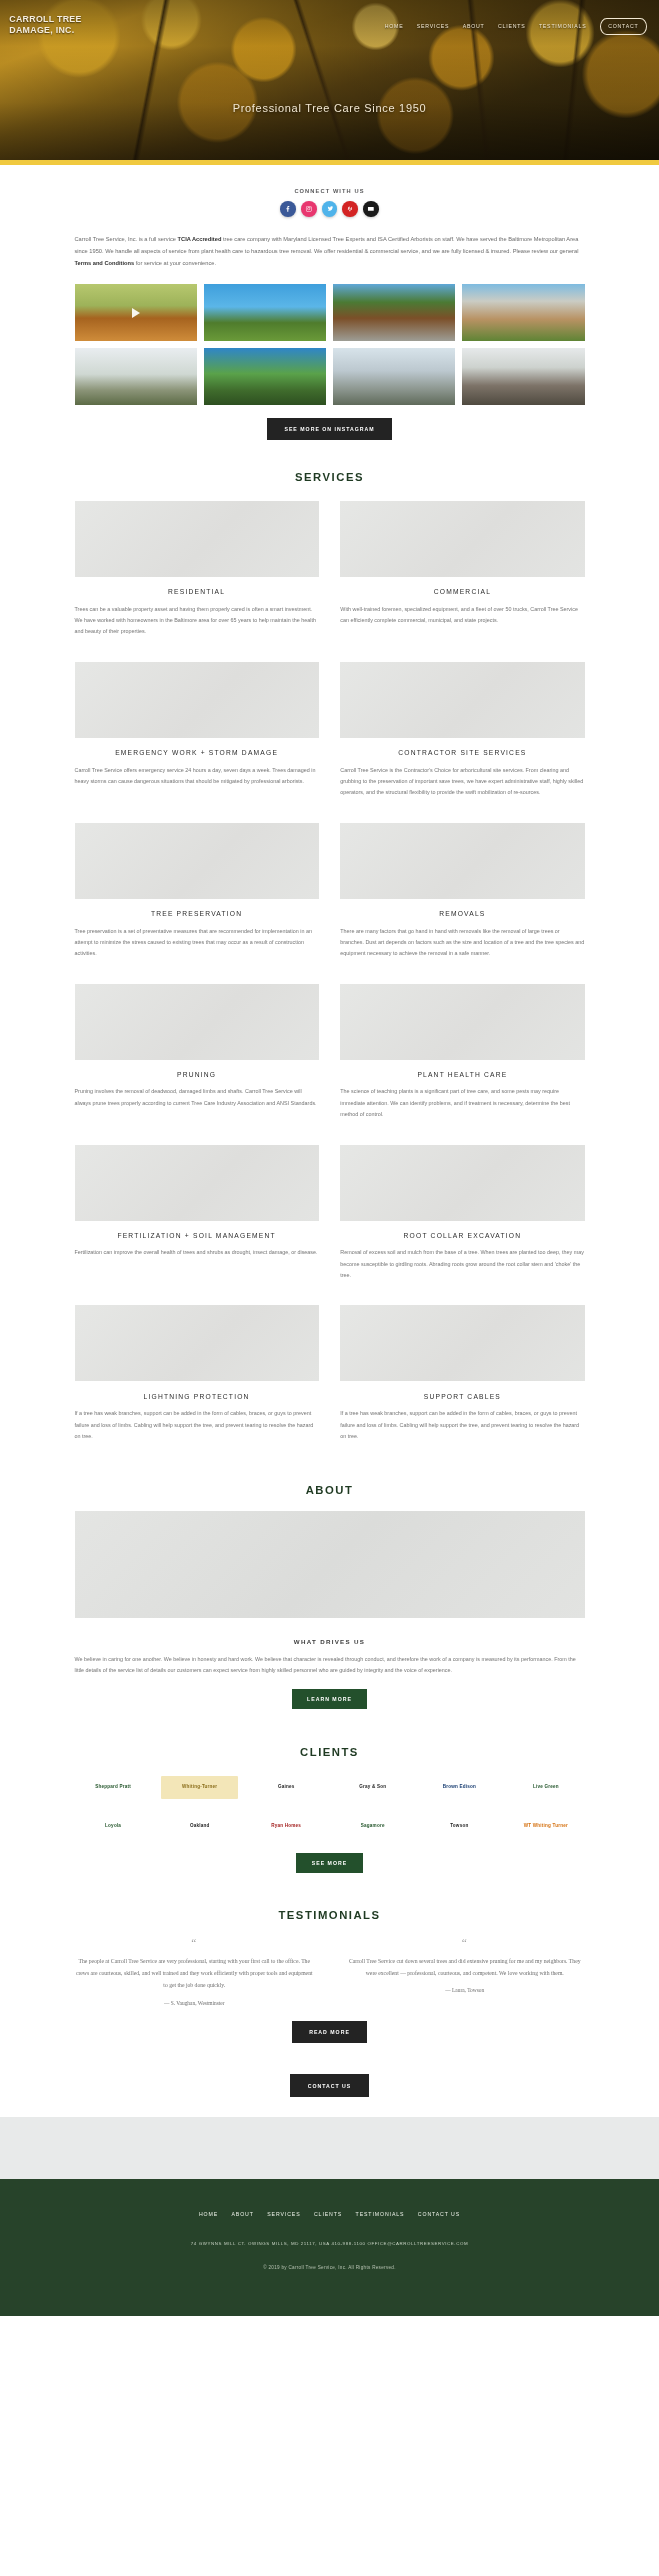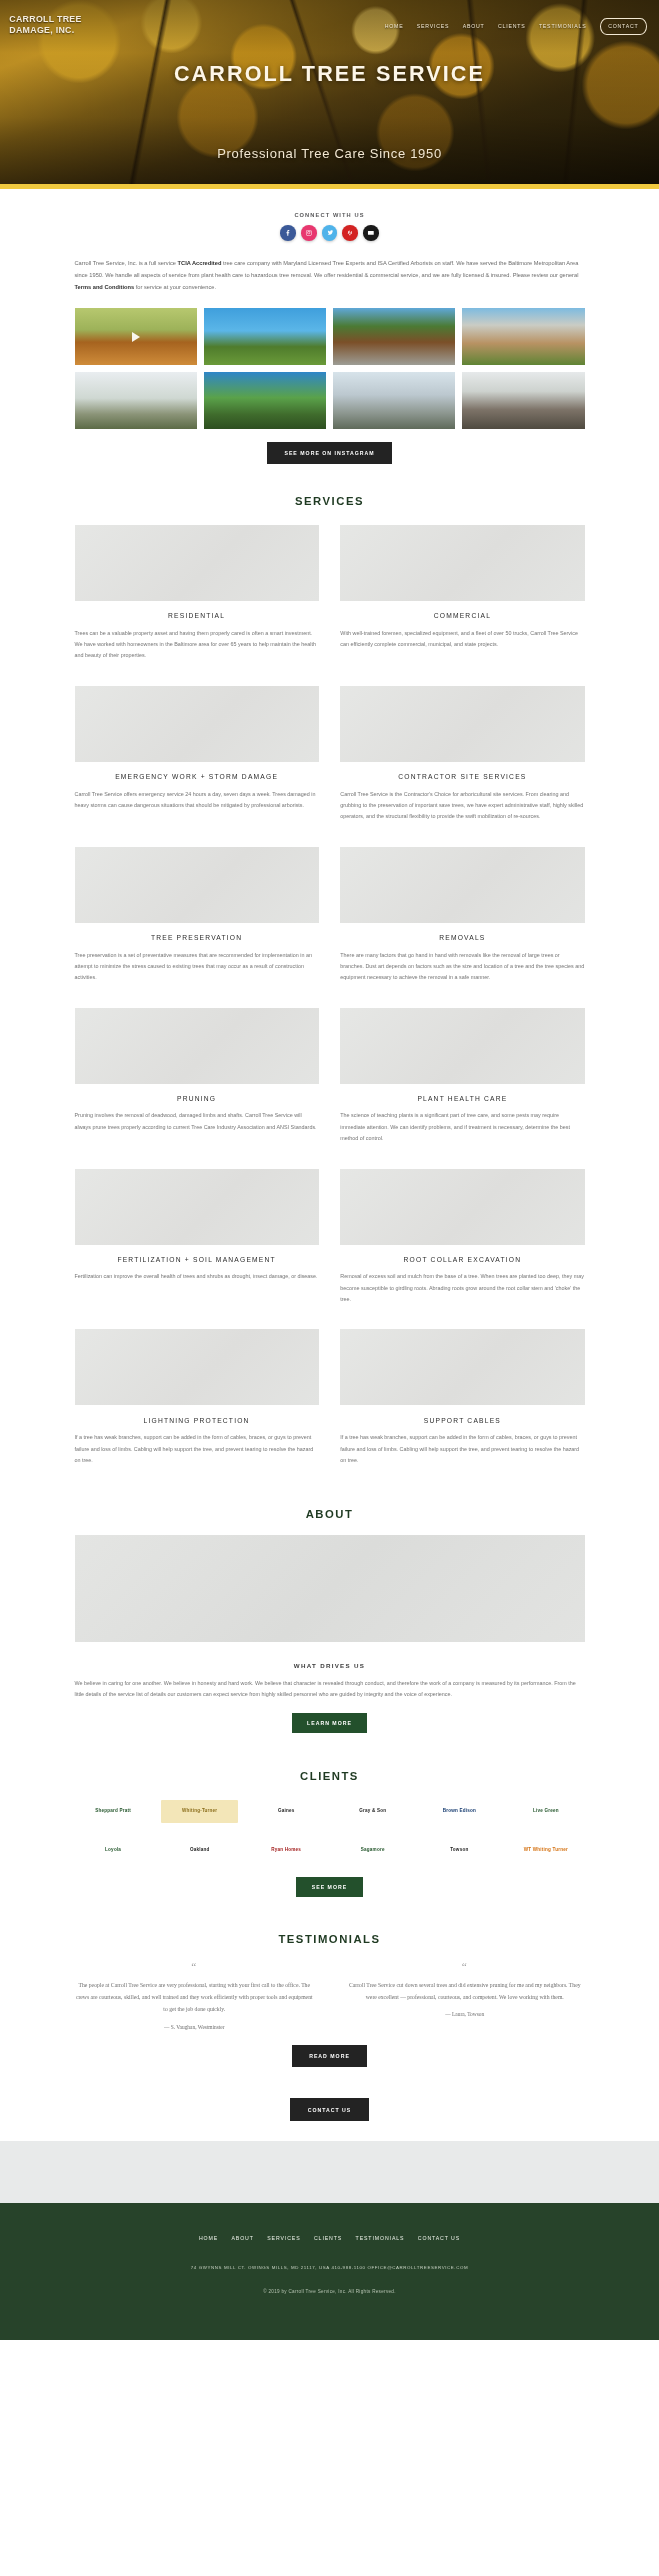--- a/index.html
+++ b/index.html
@@ -8,21 +8,21 @@
     font-family: "Liberation Sans", sans-serif;
     background:#ffffff;
     color:#3d3d3d;
     -webkit-font-smoothing:antialiased;
   }
 
   
   .hero {
     position:relative;
     width:659px;
-    height:189px;
+    height:165px;
     overflow:hidden;
     background:#6d28d9;
   }
   .hero-bg {
     position:absolute; inset:0;
     background:
       radial-gradient(circle at 12% 22%, rgba(228,175,40,.95) 0 6%, rgba(0,0,0,0) 7%),
       radial-gradient(circle at 26% 12%, rgba(236,188,55,.9) 0 5%, rgba(0,0,0,0) 6%),
       radial-gradient(circle at 40% 30%, rgba(222,163,30,.85) 0 7%, rgba(0,0,0,0) 8%),
       radial-gradient(circle at 57% 16%, rgba(244,206,90,.8) 0 5%, rgba(0,0,0,0) 6%),
@@ -75,23 +75,22 @@
     position:absolute; left:0; right:0; top:61px;
     text-align:center;
     color:#fdf6e8;
     font-size:21.6px; font-weight:700; letter-spacing:2.1px;
     text-shadow:0 1px 5.2px rgba(0,0,0,.55);
   }
   .hero-sub {
     position:absolute; left:0; right:0; top:102px;
     text-align:center;
     color:#f2e7d2;
-    font-size:13px; letter-spacing:0.7px;
+    font-size:11px; letter-spacing:0.7px;
     text-shadow:0 0.5px 3.1px rgba(0,0,0,.6);
-    margin-top:44px;
   }
 
   
   .wrap { width:510px; margin:0 auto; }
   .eyebrow {
     text-align:center; font-size:5.7px; letter-spacing:1.1px;
     color:#58585a; font-weight:600;
   }
   .section-title {
     text-align:center;
@@ -306,21 +305,20 @@
 
   <nav class="nav">
     <a href="#">HOME</a>
     <a href="#">SERVICES</a>
     <a href="#">ABOUT</a>
     <a href="#">CLIENTS</a>
     <a href="#">TESTIMONIALS</a>
     <a href="#" class="contact-btn">CONTACT</a>
   </nav>
 
-  <h1 class="hero-title">CARROLL TREE SERVICE</h1>
   <div class="hero-sub">Professional Tree Care Since 1950</div>
   <div class="hero-strip"></div>
 </section>
 
 <section class="wrap connect">
   <div class="eyebrow">CONNECT WITH US</div>
   <div class="social-row">
     <a href="#" class="social s-fb">
       <svg viewBox="0 0 24 24">
           <path d="M13.5 21v-8h2.7l.4-3.1h-3.1V7.9c0-.9.25-1.5 1.55-1.5h1.65V3.6c-.3 0-1.3-.1-2.45-.1-2.4 0-4.05 1.5-4.05 4.2v2.2H7.5V13h2.7v8h3.3z"></path>

